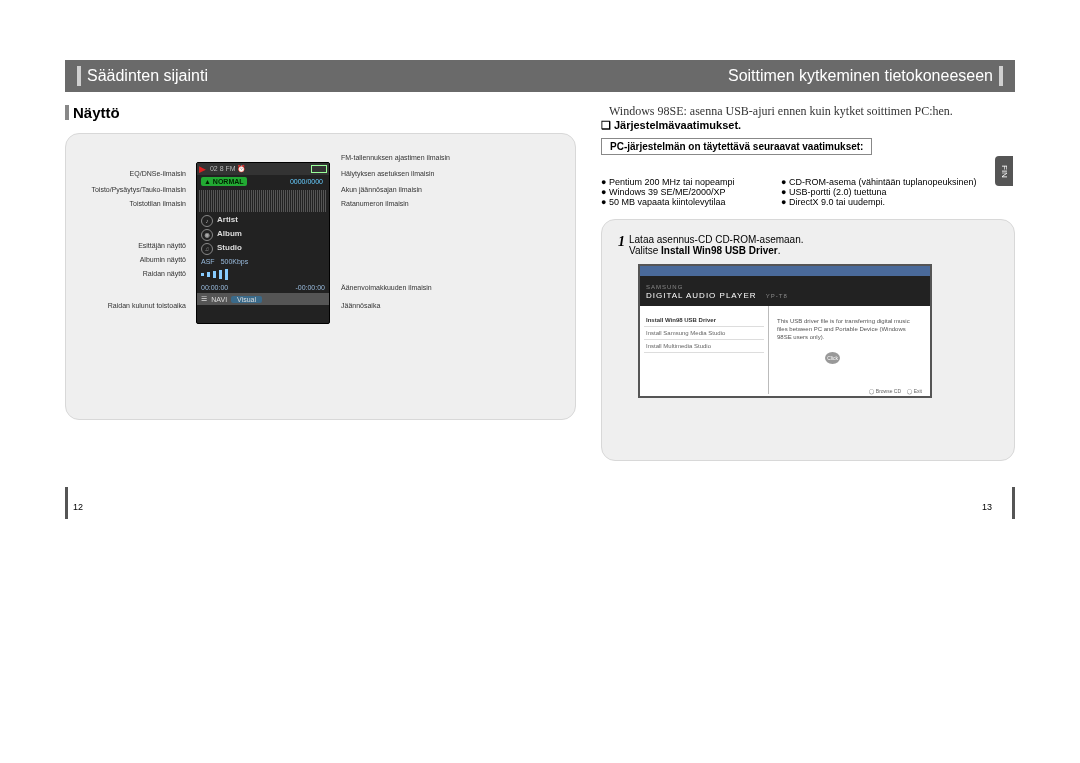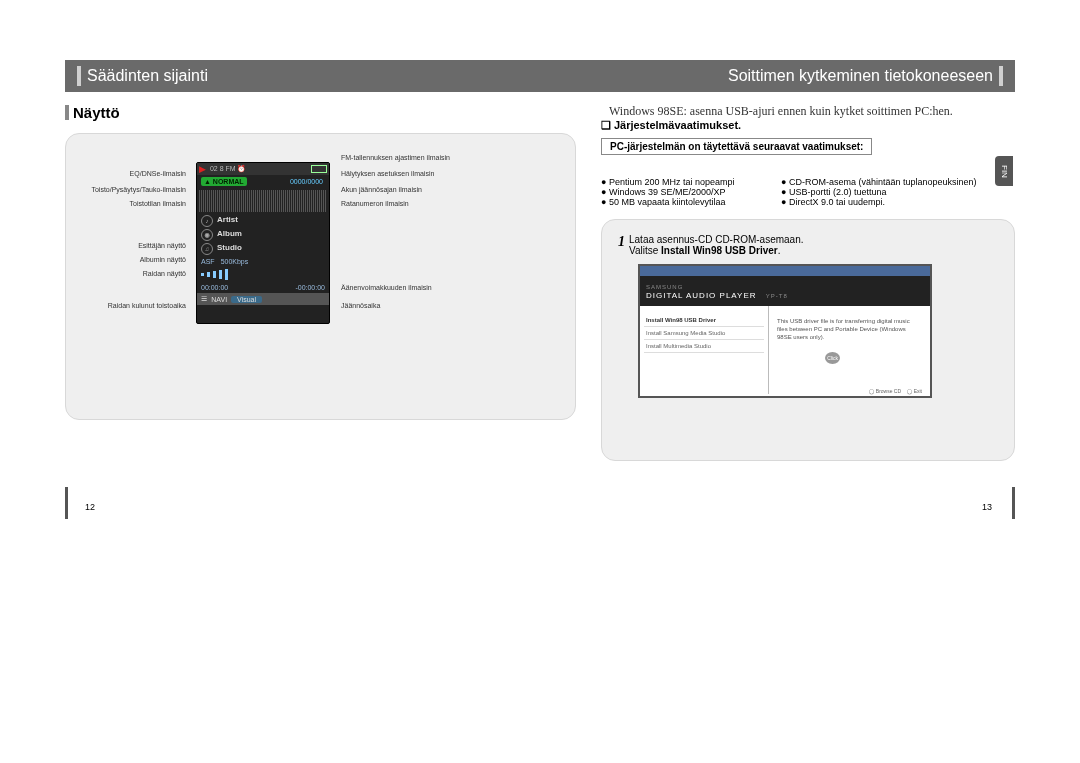--- a/index.html
+++ b/index.html
@@ -181,21 +181,21 @@
   }
   .install-box .titlebar{height:10px;background:#4a6a9a}
   .install-box .header2{background:#222;color:#fff;padding:6px;font-size:8px;letter-spacing:1px;}
   .install-box .body{display:flex;height:88px}
   .install-box .menu{width:120px;border-right:1px solid #bbb;padding:8px 4px}
   .install-box .menu div{padding:3px 2px;border-bottom:1px solid #ddd;color:#666;font-size:6px}
   .install-box .desc{flex:1;padding:12px 8px;color:#555;font-size:6px;line-height:1.3}
   .install-box .click{position:absolute;right:90px;bottom:32px;background:#999;color:#fff;border-radius:50%;font-size:5px;padding:3px 2px}
   .jatkuu{text-align:right;font-size:10px;font-weight:bold;margin-top:4px}
   .page-num{font-size:9px;position:absolute;top:410px}
-  .page-num.l{left:20px}
+  .page-num.l{left:8px}
   .page-num.r{right:23px}
   .pn-bar-l{position:absolute;left:0;top:395px;width:3px;height:32px;background:#555}
   .pn-bar-r{position:absolute;right:0;top:395px;width:3px;height:32px;background:#555}
 </style>
 </head>
 <body>
 
 <div class="page-wrap">
   <div class="header-bar">
     <div class="header-left">

